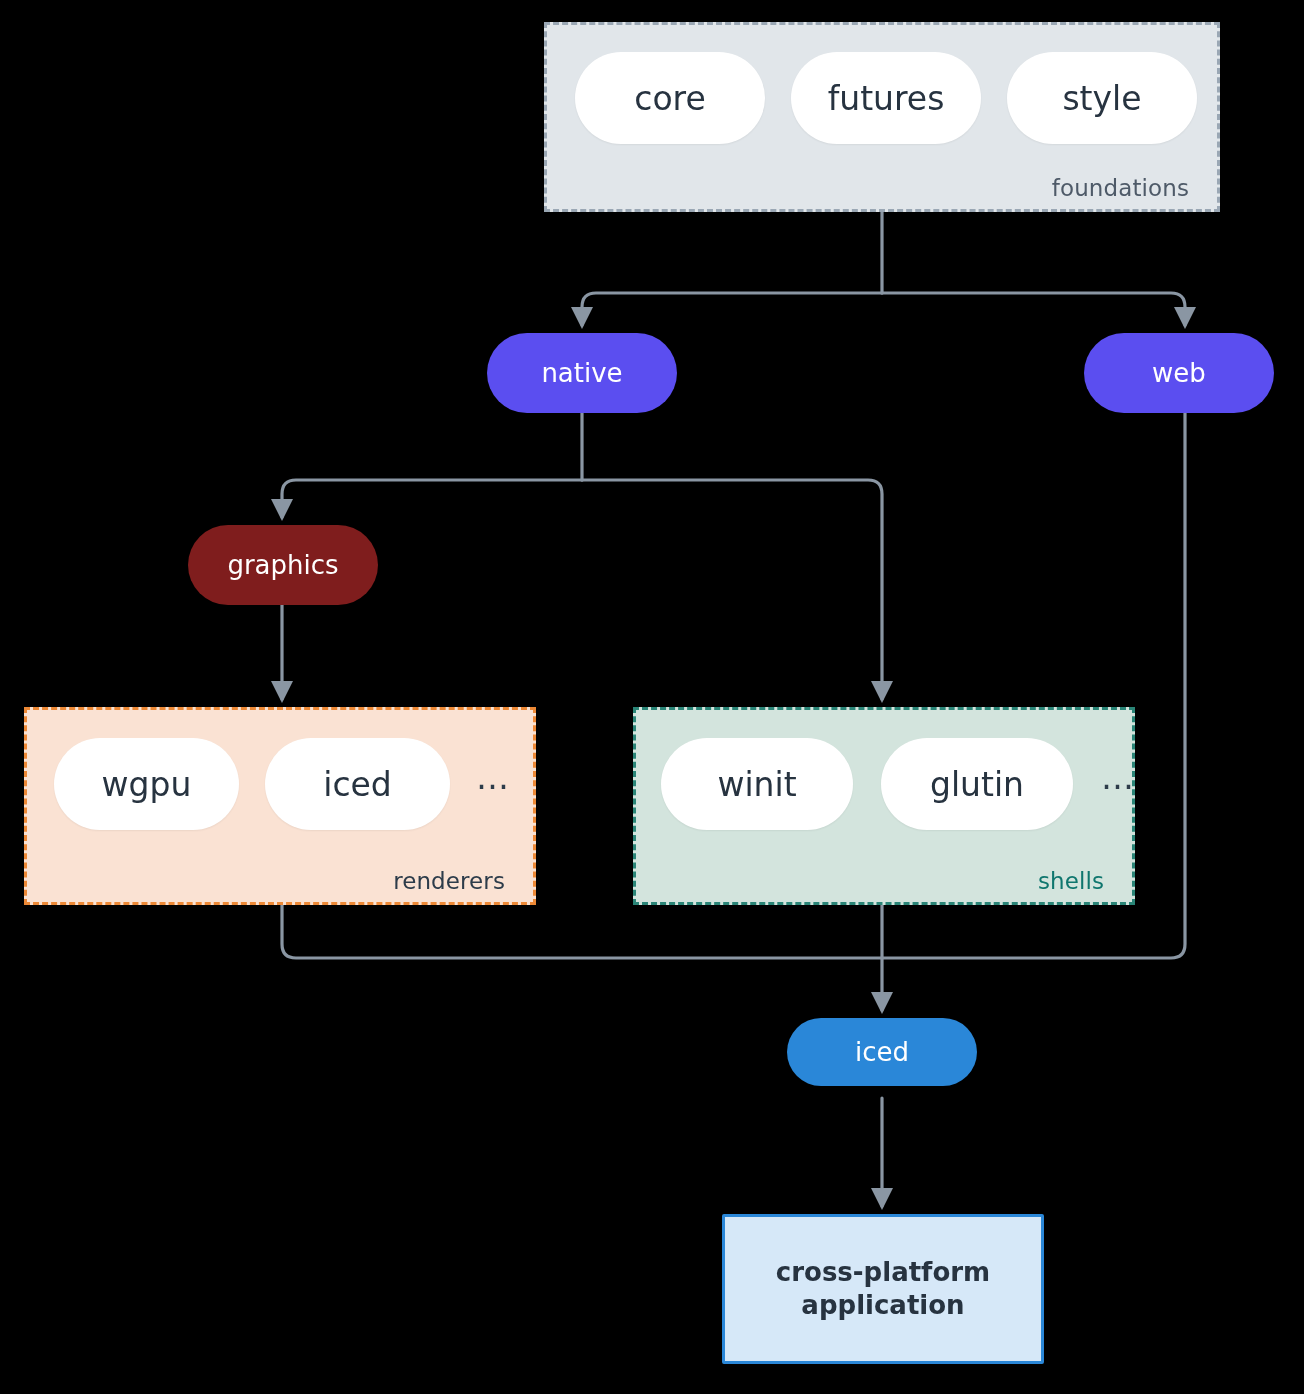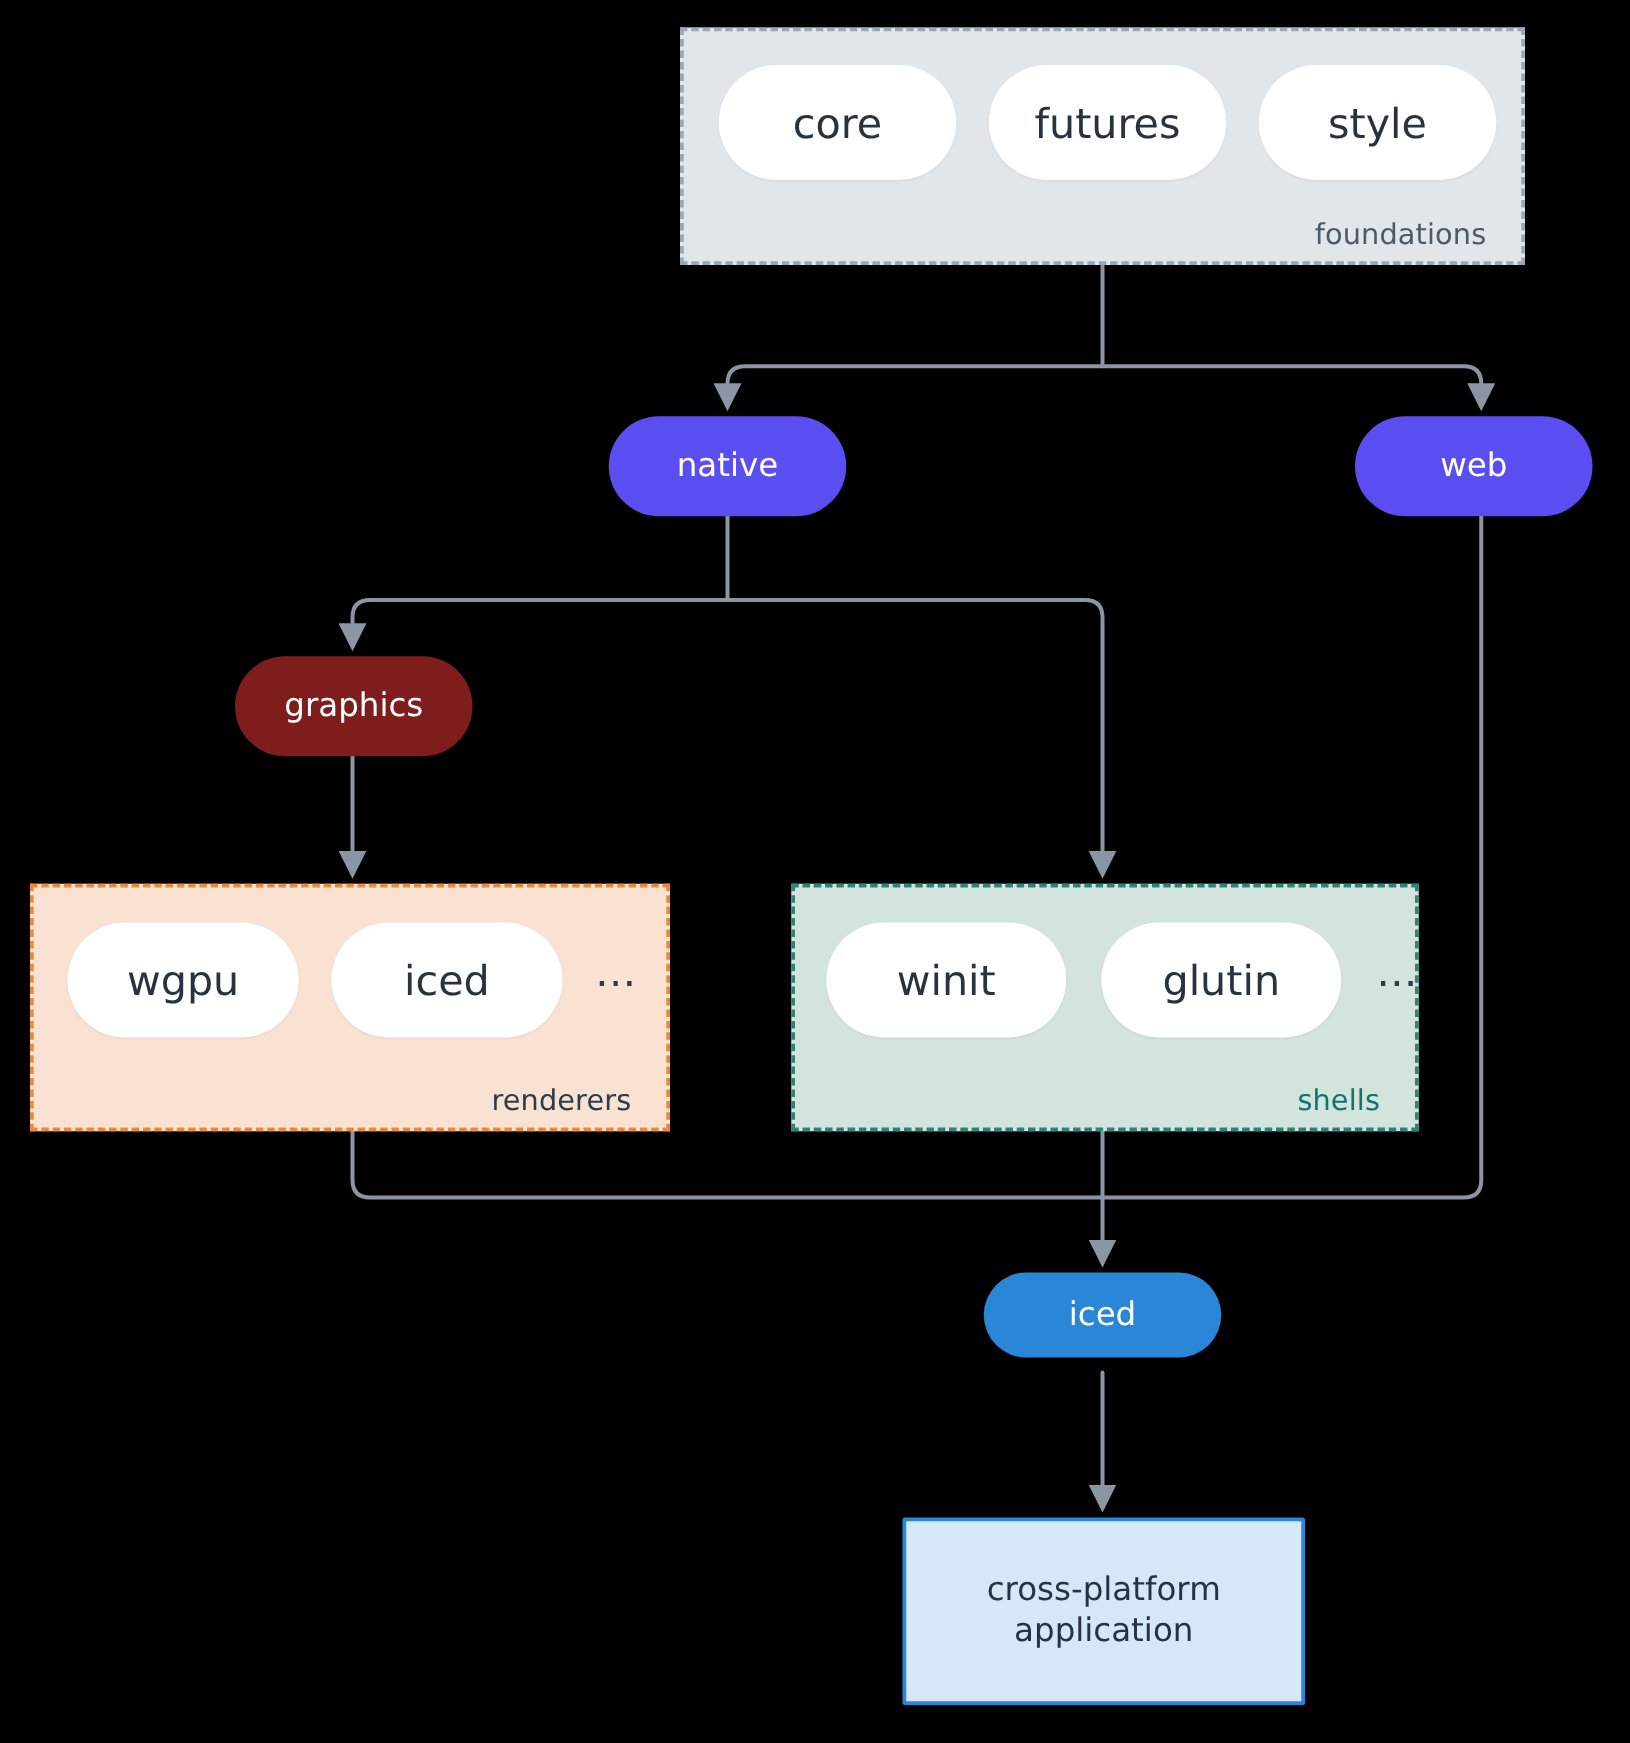--- a/index.html
+++ b/index.html
@@ -150,20 +150,21 @@
     top: 1214px;
     width: 322px;
     height: 150px;
     border-radius: 2px;
     background: #d6e8f8;
     border: 3px solid #2a87d8;
     color: #273340;
     flex-direction: column;
     line-height: 1.28;
     text-align: center;
+    font-weight: bold;
   }
 </style>
 </head>
 <body>
 
 <div id="canvas">
 
   <svg id="edges" viewBox="0 0 1304 1394" width="1304" height="1394">
     <defs>
       <marker id="arrow" viewBox="0 0 10 10" refX="8.2" refY="5" markerWidth="7" markerHeight="7" orient="auto-start-reverse">

